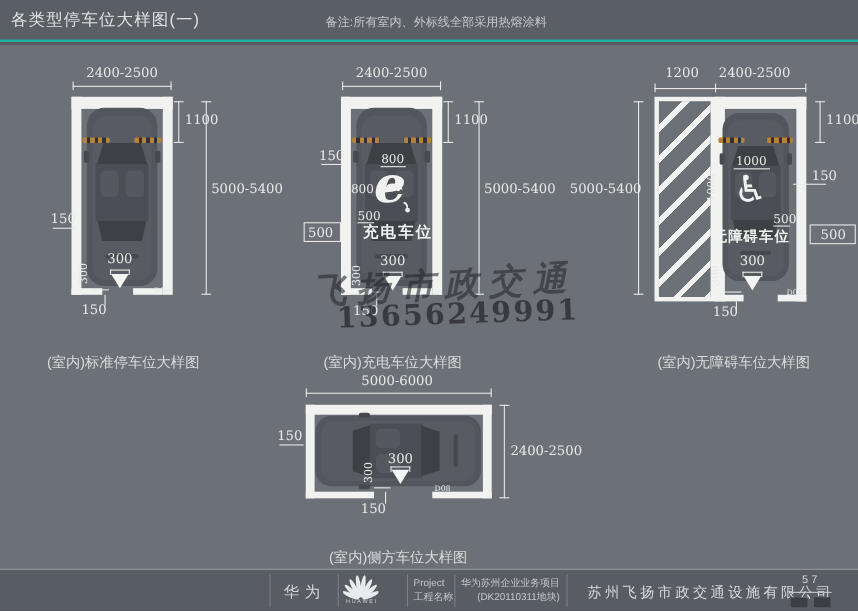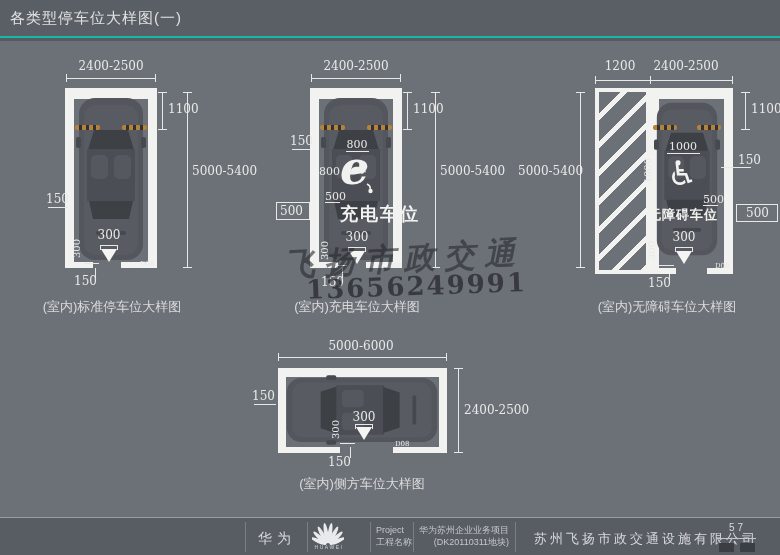--- a/index.html
+++ b/index.html
@@ -30,21 +30,21 @@
   .ln{position:absolute;background:#e7e8e7;}
   .t{position:absolute;white-space:nowrap;color:#e8e9e8;font-family:"DejaVu Serif",serif;
      font-size:12px;line-height:1;}
   .cx{transform:translateX(-50%);}
   .vt{writing-mode:vertical-rl;transform:rotate(180deg);font-size:10px;}
   .tiny{font-size:7px;margin-left:37px;}
   .tri{position:absolute;width:0;height:0;border-left:8px solid transparent;
        border-right:8px solid transparent;border-top:13px solid #f4f4f2;}
   .stop{position:absolute;height:5px;border-radius:2px;
         background:repeating-linear-gradient(90deg,#b5823c 0 4px,#2f3135 4px 7px);}
-  .cap{position:absolute;white-space:nowrap;color:#dadbdc;font-size:13px;transform:translateX(-50%);}
+  .cap{position:absolute;white-space:nowrap;color:#dadbdc;font-size:13px;transform:translateX(-50%);margin-top:23px;}
   .box{position:absolute;border:1px solid #e7e8e7;}
   .hatch{position:absolute;border:4px solid #f2f3f1;
          background:repeating-linear-gradient(135deg,transparent 0 15px,#f2f3f1 15px 20px);}
   .lbl{position:absolute;white-space:nowrap;color:#f2f3f1;font-weight:bold;letter-spacing:2px;}
   .ev-e{position:absolute;font-family:"DejaVu Serif",serif;font-style:italic;font-weight:bold;
         font-size:46px;line-height:0.85;color:#f1f1ef;}
   .wc{position:absolute;font-size:34px;line-height:1;color:#f2f3f1;font-family:"DejaVu Sans",sans-serif;}
   .wm1{position:absolute;left:284px;top:238px;font-size:31px;font-style:italic;font-weight:bold;
        font-family:"DejaVu Serif",serif;color:rgba(38,40,45,0.60);letter-spacing:9px;
        transform:rotate(-3deg);white-space:nowrap;}
@@ -53,20 +53,21 @@
        transform:rotate(-2deg);white-space:nowrap;}
   svg{display:block;}
 </style>
 </head>
 <body>
 
 <div class="page">
 
   <div class="hdr">
     <span class="hdr-title">各类型停车位大样图(一)</span>
+    <span class="hdr-note">备注:所有室内、外标线全部采用热熔涂料</span>
   </div>
 
   <div class="diag" style="left:40px;top:55px;width:215px;height:260px">
     <span class="t cx" style="left:71px;top:5px">2400-2500</span>
     <div class="ln" style="left:26px;top:23px;width:90px;height:1px"></div>
     <div class="ln" style="left:26px;top:19px;width:1px;height:8px"></div>
     <div class="ln" style="left:115px;top:19px;width:1px;height:8px"></div>
     <div class="w" style="left:25px;top:33px;width:92px;height:11px"></div>
     <div class="w" style="left:25px;top:33px;width:9px;height:180px"></div>
     <div class="w" style="left:108px;top:33px;width:9px;height:180px"></div>
@@ -161,21 +162,21 @@
     <div style="position:absolute;left:81px;top:128px">
       <svg width="9" height="11" viewBox="0 0 9 11">
         <path d="M1,1 Q5,3 4,6" stroke="#f1f1ef" stroke-width="1.6" fill="none"></path>
         <circle cx="4.5" cy="8" r="2.2" fill="#f1f1ef"></circle>
       </svg>
     </div>
     <span class="t" style="left:40px;top:136px;font-size:11px">500</span>
     <div class="ln" style="left:40px;top:147px;width:15px;height:1px"></div>
     <span class="t" style="left:-5px;top:150px">500</span>
     <div class="box" style="left:-9px;top:147px;width:32px;height:16px"></div>
-    <span class="lbl" style="left:55px;top:147px;font-size:18px">充电车位</span>
+    <span class="lbl" style="left:45px;top:147px;font-size:14px">充电车位</span>
     <span class="t cx" style="left:72px;top:176px">300</span>
     <div class="ln" style="left:63px;top:192px;width:18px;height:1px"></div>
     <div class="ln" style="left:63px;top:192px;width:1px;height:5px"></div>
     <div class="ln" style="left:80px;top:192px;width:1px;height:5px"></div>
     <div class="tri" style="left:64px;top:196px"></div>
     <span class="t vt" style="left:35px;top:186px">300</span>
     <div class="ln" style="left:47px;top:210px;width:15px;height:1px"></div>
     <span class="t tiny" style="left:66px;top:208px">D08</span>
     <span class="t" style="left:36px;top:221px">150</span>
     <div class="ln" style="left:57px;top:213px;width:1px;height:10px"></div>

